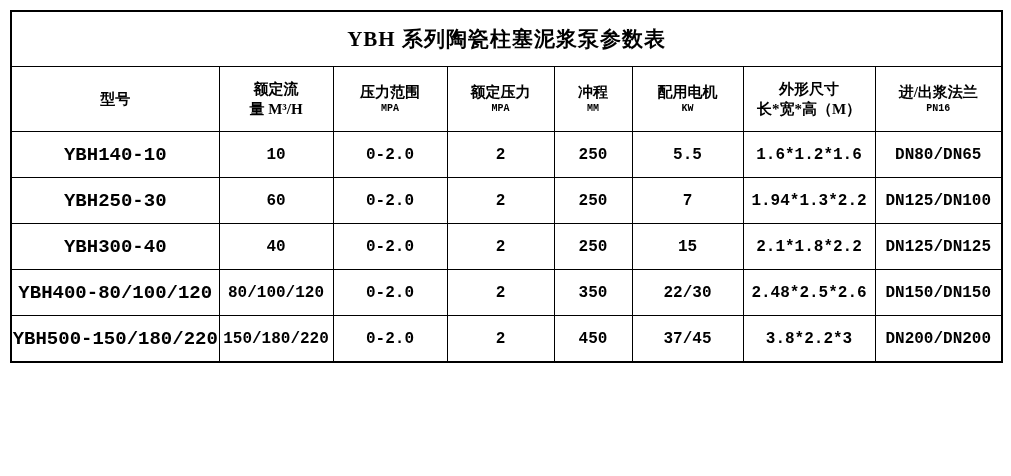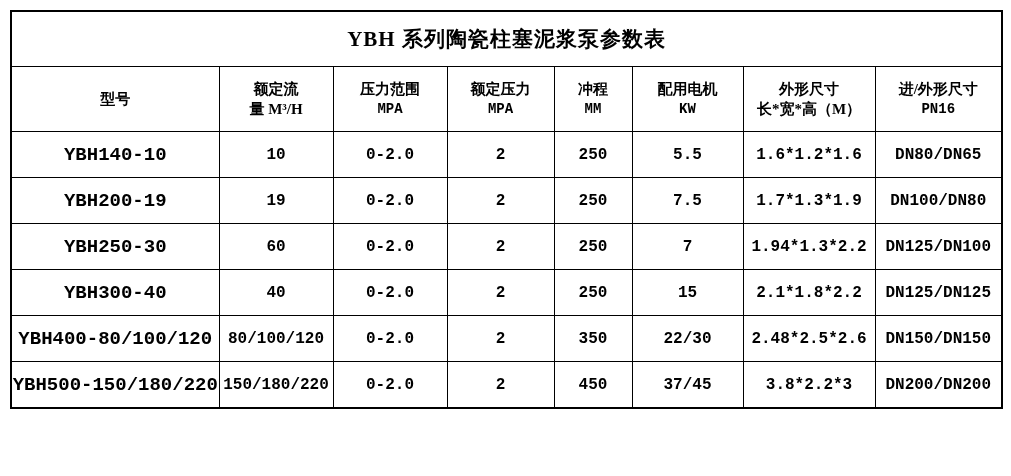--- a/index.html
+++ b/index.html
@@ -40,21 +40,21 @@
     font-size: 21px;
     letter-spacing: 1px;
     font-family: "Liberation Serif", "DejaVu Serif", serif;
   }
   .head-row td {
     height: 64px;
     font-size: 15px;
     line-height: 1.35;
   }
   .head-row .h-line2 {
-    font-size: 14px;
+    font-size: 10px;
     font-family: "Liberation Mono", "DejaVu Sans Mono", monospace;
     font-weight: bold;
   }
   .head-row .h-main {
     font-size: 15px;
   }
   .data-row td {
     height: 45px;
     font-size: 16px;
     font-family: "Liberation Mono", "DejaVu Sans Mono", monospace;
@@ -116,44 +116,34 @@
         </td>
         <td>
           <div class="h-main cn">配用电机</div>
           <div class="h-line2">KW</div>
         </td>
         <td>
           <div class="h-main cn">外形尺寸</div>
           <div class="h-main cn">长*宽*高（M）</div>
         </td>
         <td>
-          <div class="h-main cn">进/外形尺寸</div>
+          <div class="h-main cn">进/出浆法兰</div>
           <div class="h-line2">PN16</div>
         </td>
       </tr>
 
       <tr class="data-row">
         <td class="model-col">YBH140-10</td>
         <td>10</td>
         <td>0-2.0</td>
         <td>2</td>
         <td>250</td>
         <td>5.5</td>
         <td>1.6*1.2*1.6</td>
         <td>DN80/DN65</td>
-      </tr>
-      <tr class="data-row">
-        <td class="model-col">YBH200-19</td>
-        <td>19</td>
-        <td>0-2.0</td>
-        <td>2</td>
-        <td>250</td>
-        <td>7.5</td>
-        <td>1.7*1.3*1.9</td>
-        <td>DN100/DN80</td>
       </tr>
       <tr class="data-row">
         <td class="model-col">YBH250-30</td>
         <td>60</td>
         <td>0-2.0</td>
         <td>2</td>
         <td>250</td>
         <td>7</td>
         <td>1.94*1.3*2.2</td>
         <td>DN125/DN100</td>

